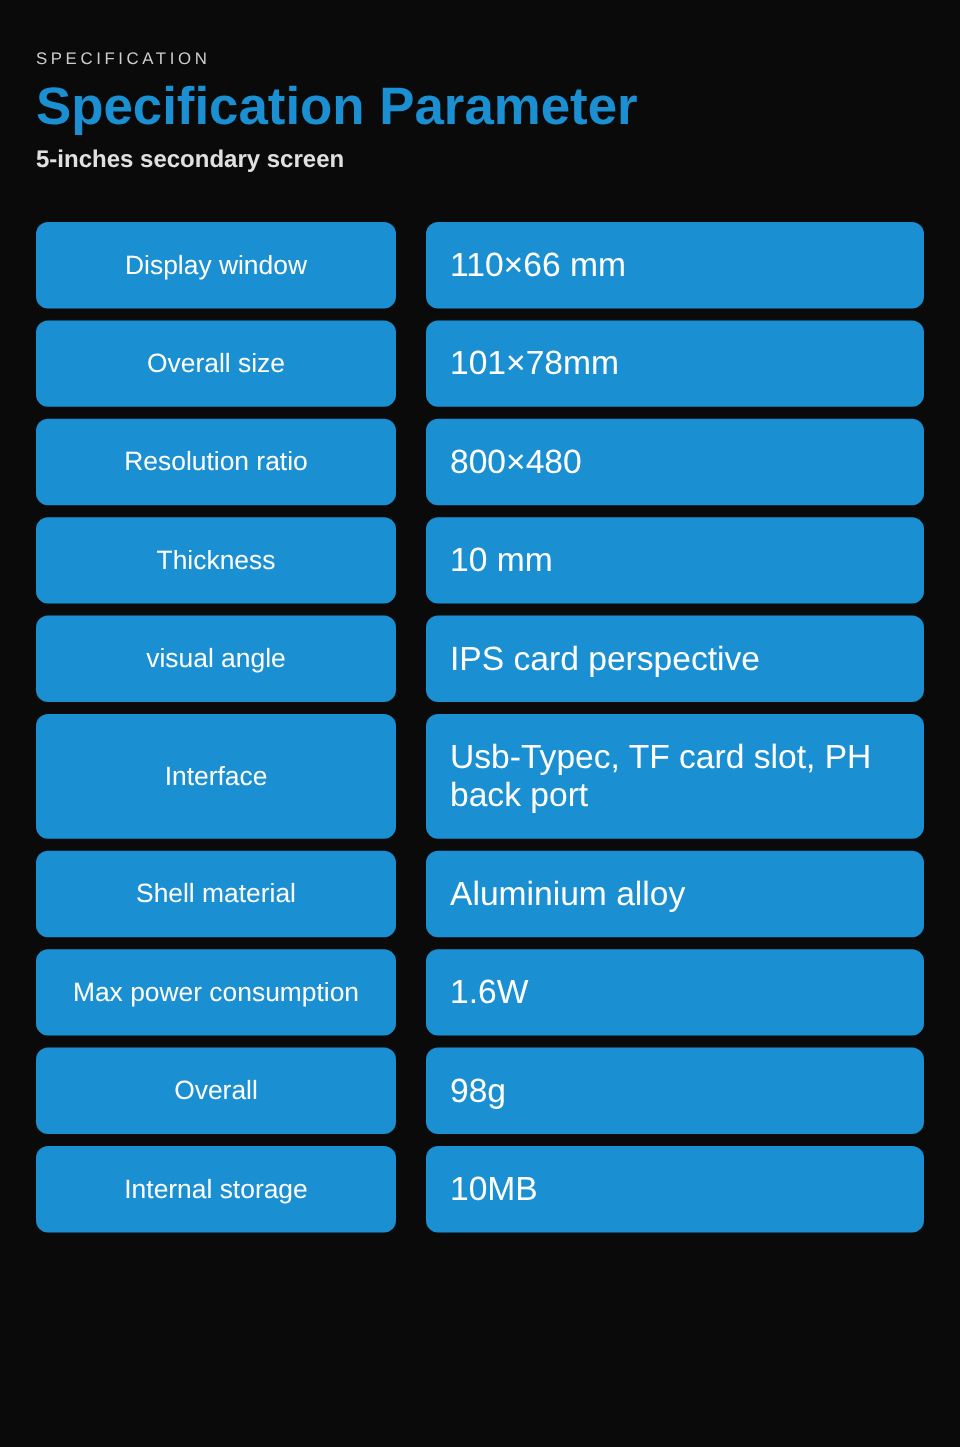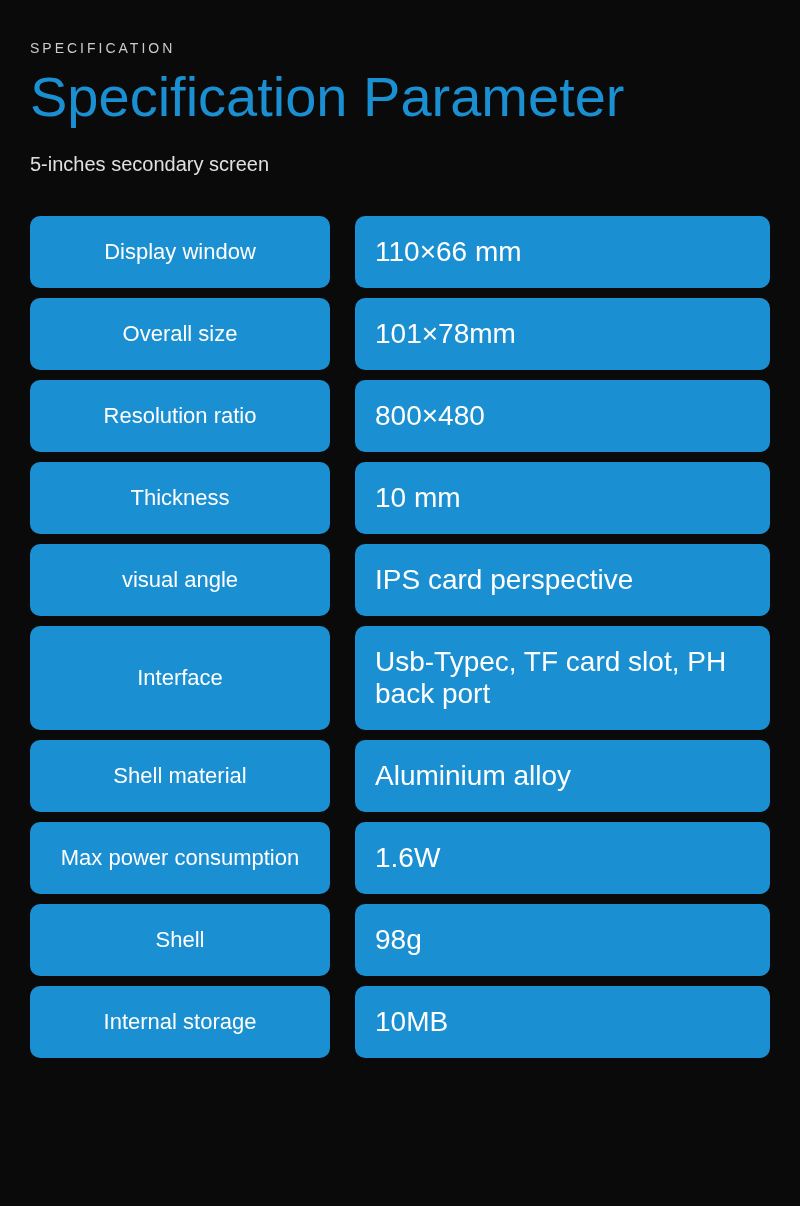--- a/index.html
+++ b/index.html
@@ -19,32 +19,32 @@
 
     .spec-label {
       font-size: 14px;
       letter-spacing: 3px;
       color: #cccccc;
       margin-bottom: 8px;
       font-weight: 400;
     }
 
     .spec-title {
-      font-size: 56px;
-      font-weight: 400;
+      font-size: 44px;
+      font-weight: 700;
       color: #1a8fd1;
-      margin-bottom: 24px;
+      margin-bottom: 8px;
       letter-spacing: 0;
     }
 
     .spec-subtitle {
       font-size: 20px;
       color: #e0e0e0;
       margin-bottom: 40px;
-      font-weight: 400;
+      font-weight: 700;
     }
 
     .table-container {
       width: 100%;
       display: flex;
       flex-direction: column;
       gap: 10px;
     }
 
     .table-row {
@@ -115,20 +115,20 @@
     </div>
     <div class="table-row">
       <div class="cell-label">Shell material</div>
       <div class="cell-value">Aluminium alloy</div>
     </div>
     <div class="table-row">
       <div class="cell-label">Max power consumption</div>
       <div class="cell-value">1.6W</div>
     </div>
     <div class="table-row">
-      <div class="cell-label">Shell</div>
+      <div class="cell-label">Overall</div>
       <div class="cell-value">98g</div>
     </div>
     <div class="table-row">
       <div class="cell-label">Internal storage</div>
       <div class="cell-value">10MB</div>
     </div>
   </div>
 
 </body></html>

